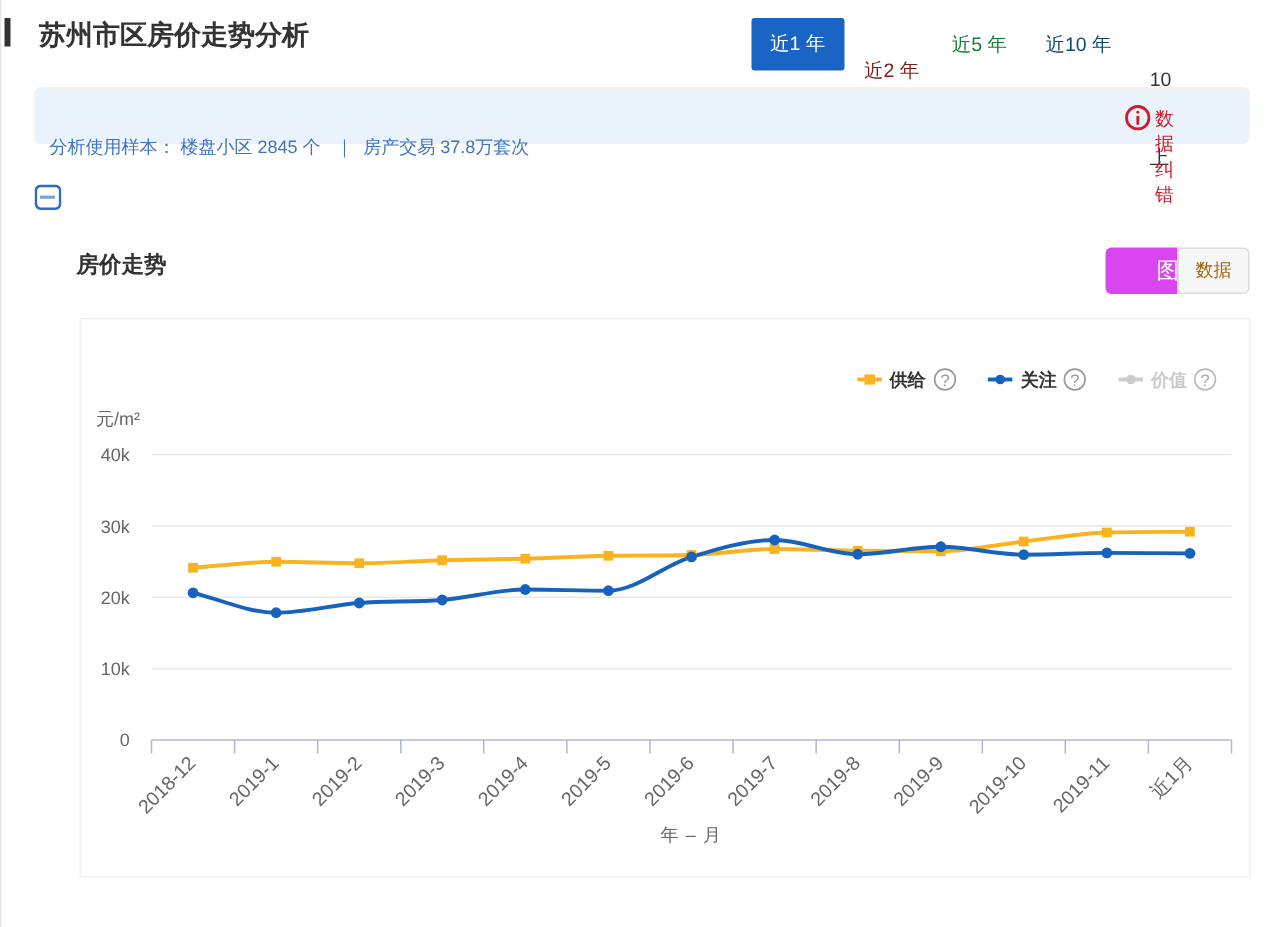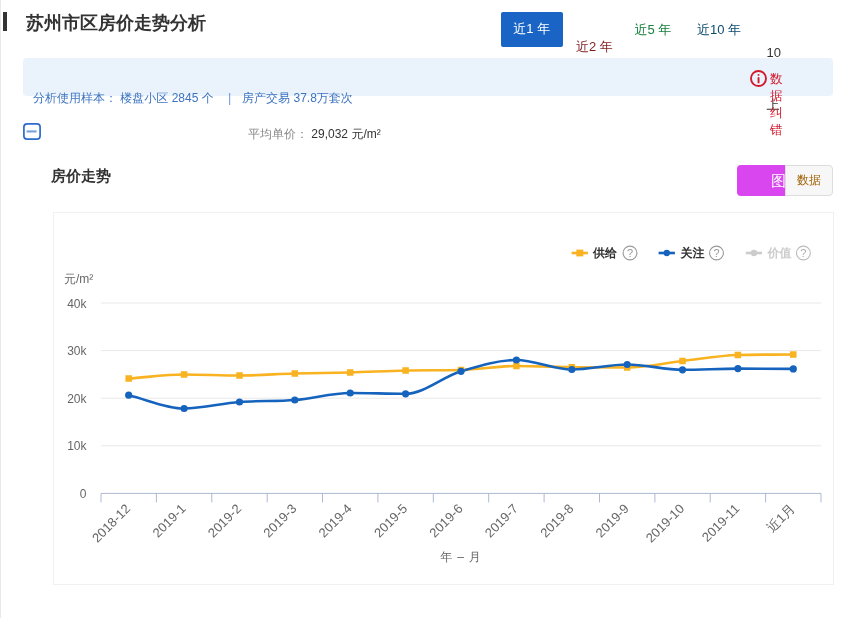--- a/index.html
+++ b/index.html
@@ -26,21 +26,20 @@
     <circle cx="8.5" cy="8.5" r="7.5" fill="none" stroke="#d11a2b" stroke-width="1.9"></circle>
     <rect x="7.6" y="7.1" width="1.9" height="6.2" rx="0.9" fill="#d11a2b"></rect>
     <rect x="7.6" y="3.9" width="1.9" height="1.9" rx="0.9" fill="#d11a2b"></rect>
   </svg>
   <div class="abs" style="left:769px;top:71px;font-size:12.5px;color:#d11a2b;">数据纠错</div>
 
   <svg class="abs" style="left:21.5px;top:122.5px;" width="18" height="17" viewBox="0 0 18 17">
     <rect x="0.9" y="0.9" width="16.2" height="15.2" rx="3.2" fill="none" stroke="#2e6bcd" stroke-width="1.7"></rect>
     <rect x="3.6" y="7.4" width="10" height="2.1" fill="#7a9fdd"></rect>
   </svg>
-  <div class="abs" style="left:247px;top:126px;font-size:12px;color:#888;">平均单价：&nbsp;<span style="color:#333;">29,032 元/m²</span></div>
 
   <div class="abs" style="left:50px;top:167px;font-size:15px;font-weight:bold;color:#333;">房价走势</div>
   <div class="abs" style="left:736px;top:165px;width:48px;height:31px;background:#d946ef;color:#fff;font-size:15px;text-align:center;line-height:31px;border-radius:4px 0 0 4px;padding-left:34px;">图表</div>
   <div class="abs" style="left:784px;top:165px;width:48px;height:31px;background:#f7f7f7;border:1px solid #ddd;color:#a16207;font-size:12px;text-align:center;line-height:29px;border-radius:0 4px 4px 0;">数据</div>
 
   <div class="abs" style="left:52px;top:212px;width:781px;height:373px;border:1px solid #f0f1f3;"></div>
 
   <svg class="abs" style="left:0;top:0;" width="852" height="618" viewBox="0 0 852 618">
 
     <g>

